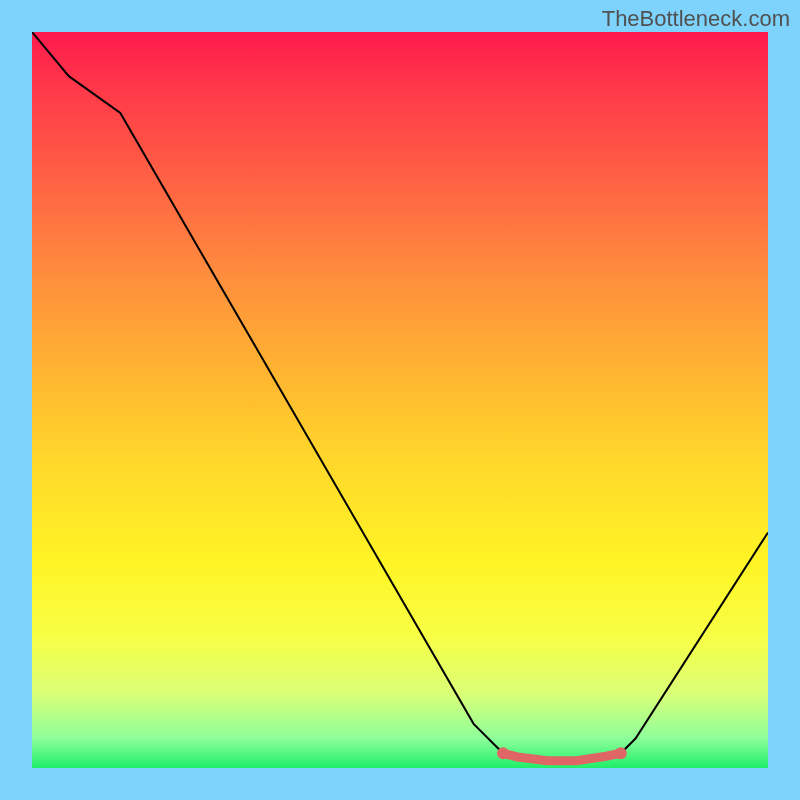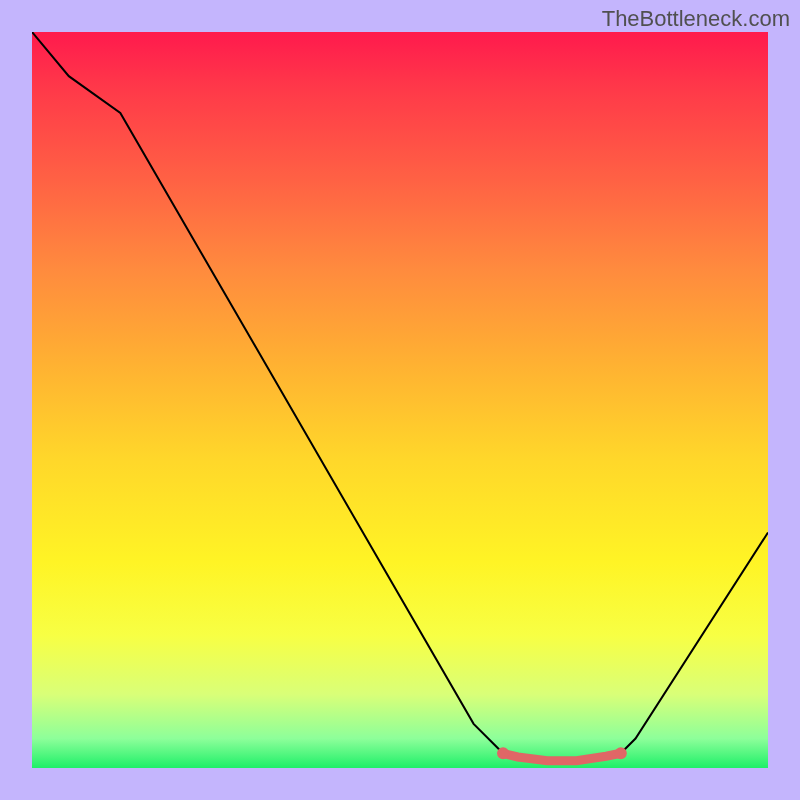--- a/index.html
+++ b/index.html
@@ -1,21 +1,21 @@
 <!DOCTYPE html>
 <html><head>
 <meta charset="utf-8">
 <style>
   * { margin: 0; padding: 0; box-sizing: border-box; }
   html, body { width: 800px; height: 800px; overflow: hidden; }
   .container {
     position: relative;
     width: 800px;
     height: 800px;
-    background: #c4b5fd;
+    background: #7dd3fc;
   }
   .watermark {
     position: absolute;
     top: 6px;
     right: 10px;
     font-family: Arial, sans-serif;
     font-size: 22px;
     color: #505050;
     font-weight: 500;
     z-index: 10;

